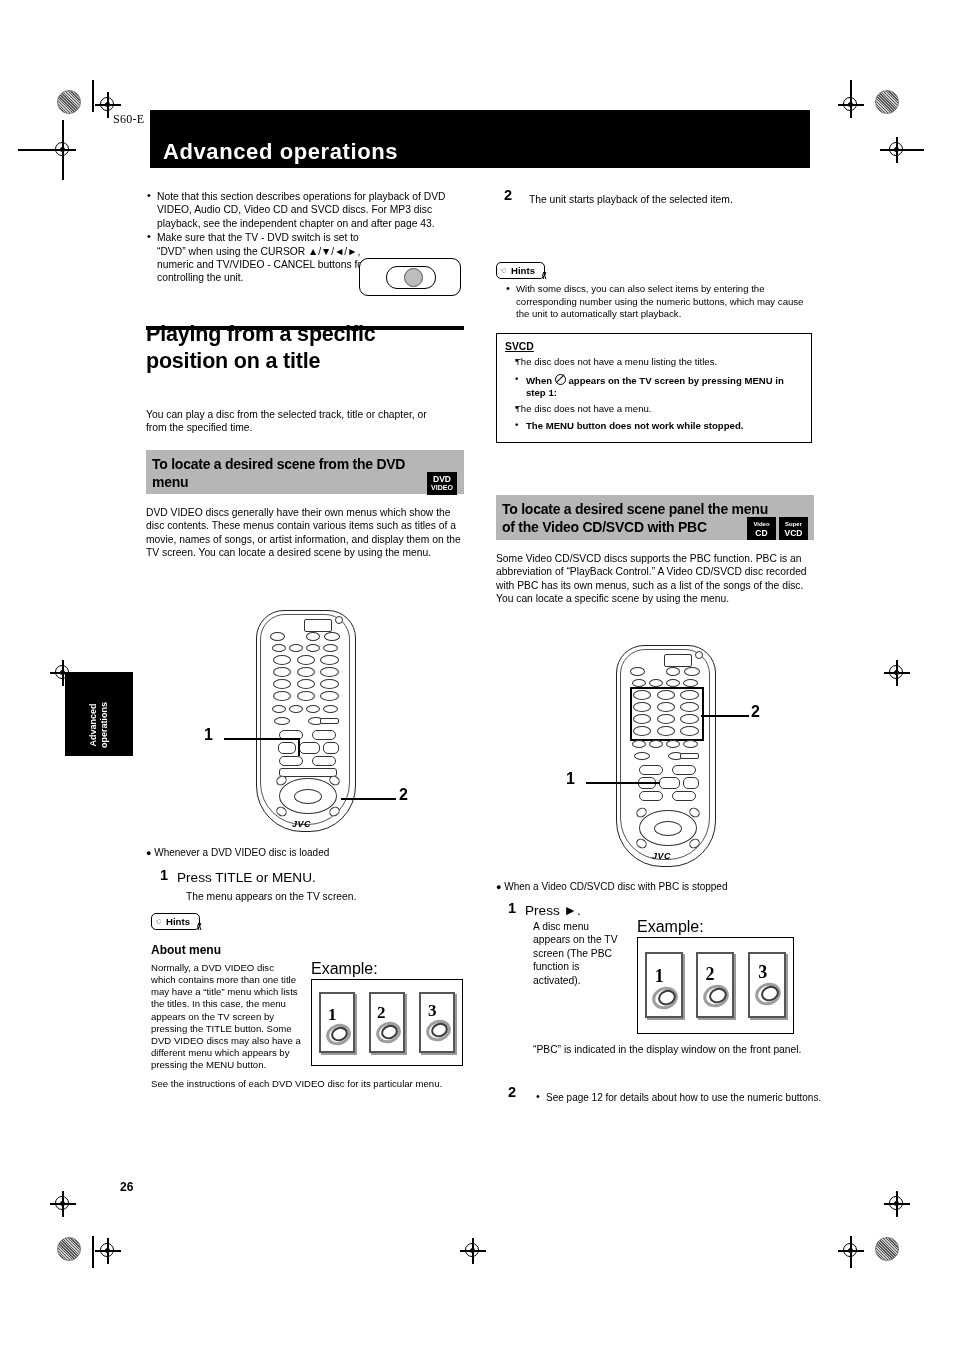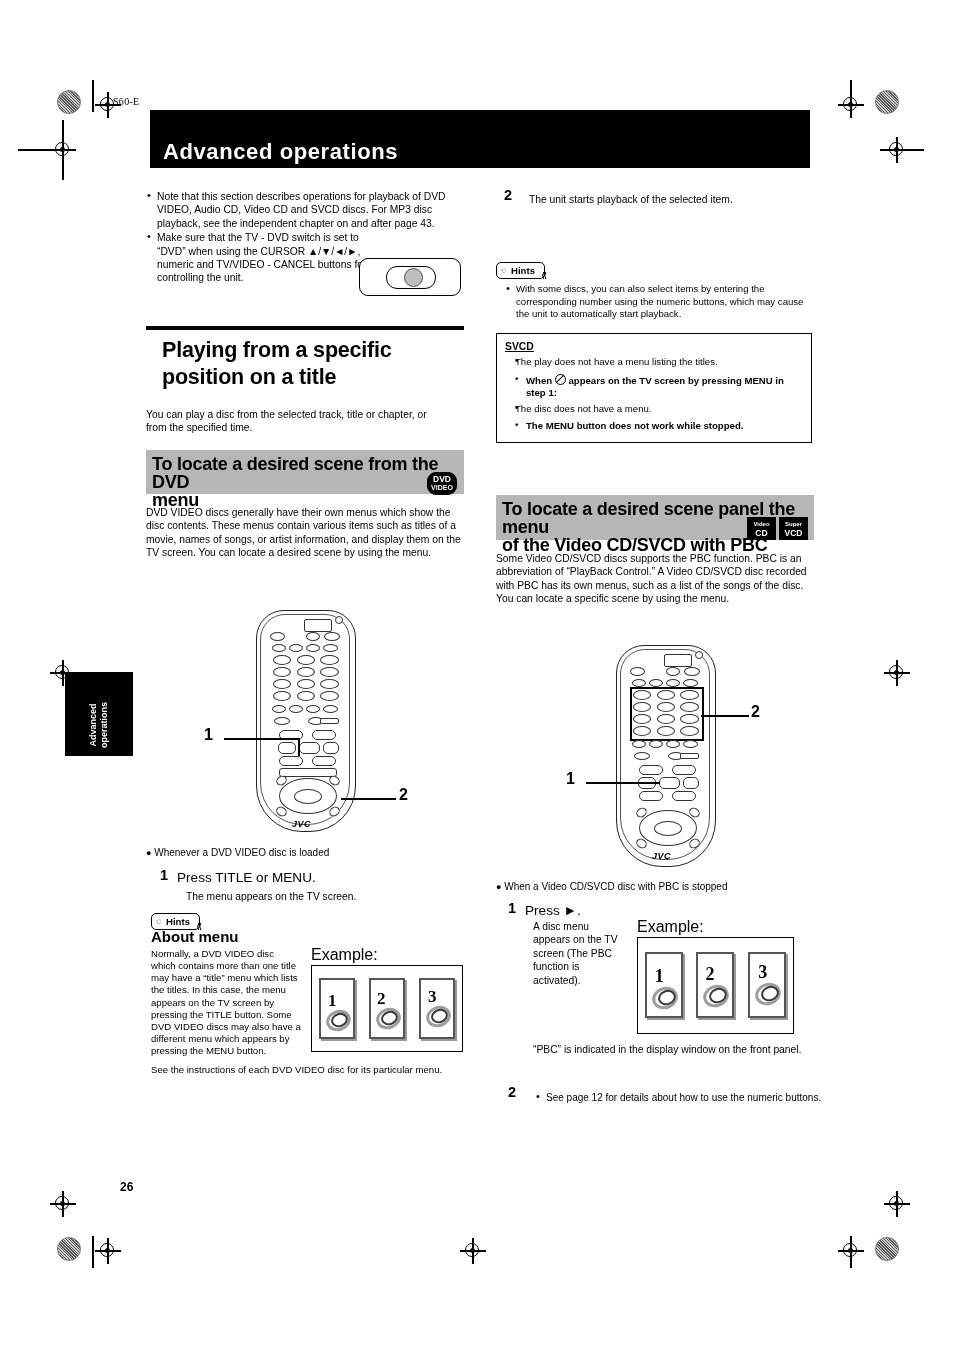--- a/index.html
+++ b/index.html
@@ -13,21 +13,21 @@
   .regmark::after{top:12px;left:0;height:1.5px;width:26px;}
   .regring{position:absolute;left:5px;top:5px;width:14px;height:14px;border:1.5px solid #000;border-radius:50%;box-sizing:border-box;}
   .regdot{position:absolute;left:10px;top:10px;width:5px;height:5px;background:#000;border-radius:50%;}
   .cropline{position:absolute;background:#000;}
   .graycircle{position:absolute;width:22px;height:22px;border-radius:50%;
      background:repeating-linear-gradient(45deg,#555 0 1px,#ccc 1px 2px);border:1px solid #777;}
 
   
   .page{position:absolute;left:0;top:0;width:954px;height:1351px;}
 
-  .plate-code{position:absolute;left:113px;top:96px;font-size:10px;font-family:"Liberation Serif",serif;letter-spacing:.3px;}
+  .plate-code{position:absolute;left:113px;top:112px;font-size:12px;font-family:"Liberation Serif",serif;letter-spacing:.3px;}
 
   
   .banner{position:absolute;left:150px;top:110px;width:660px;height:58px;background:#000;}
   .banner-title{position:absolute;left:163px;top:139px;color:#fff;font-size:22px;font-weight:bold;letter-spacing:.6px;}
 
   
   .sidetab{position:absolute;left:65px;top:672px;width:68px;height:84px;background:#000;}
   .sidetab span{position:absolute;left:-8px;top:42px;width:84px;color:#fff;font-size:9px;font-weight:bold;
       text-align:center;transform:rotate(-90deg);transform-origin:center;line-height:11px;}
 
@@ -43,21 +43,21 @@
   .switch-img{position:absolute;left:213px;top:68px;width:100px;height:36px;
      border:1.6px solid #000;border-radius:9px;background:#fff;}
   .switch-img .track{position:absolute;left:26px;top:7px;width:48px;height:21px;border:1.4px solid #000;border-radius:11px;}
   .switch-img .knob{position:absolute;left:44px;top:9px;width:17px;height:17px;border-radius:50%;background:#bdbdbd;border:1.2px solid #555;}
 
   .rule{position:absolute;left:0;width:318px;height:4px;background:#000;}
 
   h1.big{font-size:21.5px;font-weight:bold;line-height:27px;margin:0;letter-spacing:-.2px;}
 
   .graybar{position:absolute;left:0;width:318px;background:#b6b6b6;}
-  .graybar .gb-txt{padding:5px 16px 6px 6px;font-size:18px;font-weight:bold;line-height:18px;letter-spacing:-.25px;}
+  .graybar .gb-txt{padding:5px 16px 6px 6px;font-size:14px;font-weight:bold;line-height:18px;letter-spacing:-.25px;}
 
   
   .badge{display:inline-block;background:#000;color:#fff;text-align:center;
      font-weight:bold;border:1.4px solid #000;vertical-align:middle;}
   .badge .l1,.badge .l2{display:block;line-height:8.5px;}
   .badge-dvd{width:28px;padding:2px 0;}
   .badge-dvd .l1{font-size:8.5px;}
   .badge-dvd .l2{font-size:7px;}
   .badge-sm{width:27px;padding:2px 0;}
   .badge-sm .l1{font-size:6px;}
@@ -189,32 +189,32 @@
       <li><span>Note that this section describes operations for playback of DVD VIDEO, Audio CD, Video CD and SVCD discs. For MP3 disc playback, see the independent chapter on and after page 43.</span></li>
       <li style="width:210px;"><span>Make sure that the TV - DVD switch is set to “DVD” when using the CURSOR ▲/▼/◄/►, numeric and TV/VIDEO - CANCEL buttons for controlling the unit.</span></li>
     </ul>
 
     <div class="switch-img">
       <div class="track"></div>
       <div class="knob"></div>
     </div>
 
     <div class="rule" style="top:136px;"></div>
-    <h1 class="big" style="position:absolute;top:147px;left:0;width:318px;margin-left:16px;">
+    <h1 class="big" style="position:absolute;top:131px;left:0;width:318px;">
       <span>Playing from a specific</span><br>
       <span>position on a title</span>
     </h1>
     <div style="position:absolute;top:218px;left:0;width:300px;">You can play a disc from the selected track, title or chapter, or from the specified time.</div>
 
     <div class="graybar" style="top:260px;height:44px;">
       <div class="gb-txt">
         <span>To locate a desired scene from the DVD</span><br>
         <span>menu</span>
       </div>
-      <span class="badge badge-dvd" style="position:absolute;right:7px;top:22px;border-radius:9px;">
+      <span class="badge badge-dvd" style="position:absolute;right:7px;top:22px;">
         <span class="l1">DVD</span>
         <span class="l2">VIDEO</span>
       </span>
     </div>
 
     <div style="position:absolute;top:316px;left:0;width:316px;">DVD VIDEO discs generally have their own menus which show the disc contents. These menus contain various items such as titles of a movie, names of songs, or artist information, and display them on the TV screen. You can locate a desired scene by using the menu.</div>
 
     <div class="remote" style="left:110px;top:420px;width:98px;height:220px;">
       <div class="rbody"></div>
       <div class="rbody2"></div>
@@ -287,21 +287,21 @@
       <div class="head">Press TITLE or MENU.</div>
       <div class="sub" style="padding-left:9px;">The menu appears on the TV screen.</div>
     </div>
 
     <div style="position:absolute;top:723px;left:5px;width:313px;">
       <div class="hints">
         <span class="hand">☜</span>
         <span>Hints</span>
         <span class="tail">⟪</span>
       </div>
-      <div style="font-size:15px;font-weight:bold;margin-top:0;">About menu</div>
+      <div style="font-size:12px;font-weight:bold;margin-top:14px;">About menu</div>
       <div style="display:flex;gap:10px;margin-top:4px;">
         <div style="width:150px;font-size:9.6px;line-height:12.2px;">Normally, a DVD VIDEO disc which contains more than one title may have a “title” menu which lists the titles. In this case, the menu appears on the TV screen by pressing the TITLE button. Some DVD VIDEO discs may also have a different menu which appears by pressing the MENU button.</div>
         <div style="width:150px;">
           <div class="example-lbl">Example:</div>
           <div class="exbox" style="width:150px;height:85px;margin-top:4px;">
             <div class="thumb" style="width:32px;height:57px;">
               <span class="n" style="left:7px;top:14px;font-size:17px;">1</span>
               <span class="swirl" style="left:5px;top:30px;"></span>
               <span class="swirl2" style="left:10px;top:33px;"></span>
             </div>
@@ -337,21 +337,21 @@
       </div>
       <ul class="bul" style="margin-top:4px;padding-left:9px;font-size:9.6px;line-height:12.3px;">
         <li><span>With some discs, you can also select items by entering the corresponding number using the numeric buttons, which may cause the unit to automatically start playback.</span></li>
       </ul>
     </div>
 
     <div class="notes" style="top:143px;">
       <div class="t"><span>SVCD</span></div>
       <ul>
         <li style="list-style:none;padding:0;margin:0;">
-          <div class="plain" style="padding-left:0;">The play does not have a menu listing the titles.</div>
+          <div class="plain" style="padding-left:0;">The disc does not have a menu listing the titles.</div>
         </li>
         <li>
           <span>When</span>
           <span class="nosign"></span>
           <span>appears on the TV screen by pressing MENU in step 1:</span>
         </li>
         <li style="list-style:none;padding:0;margin:0;">
           <div class="plain" style="padding-left:0;">The disc does not have a menu.</div>
         </li>
         <li>

